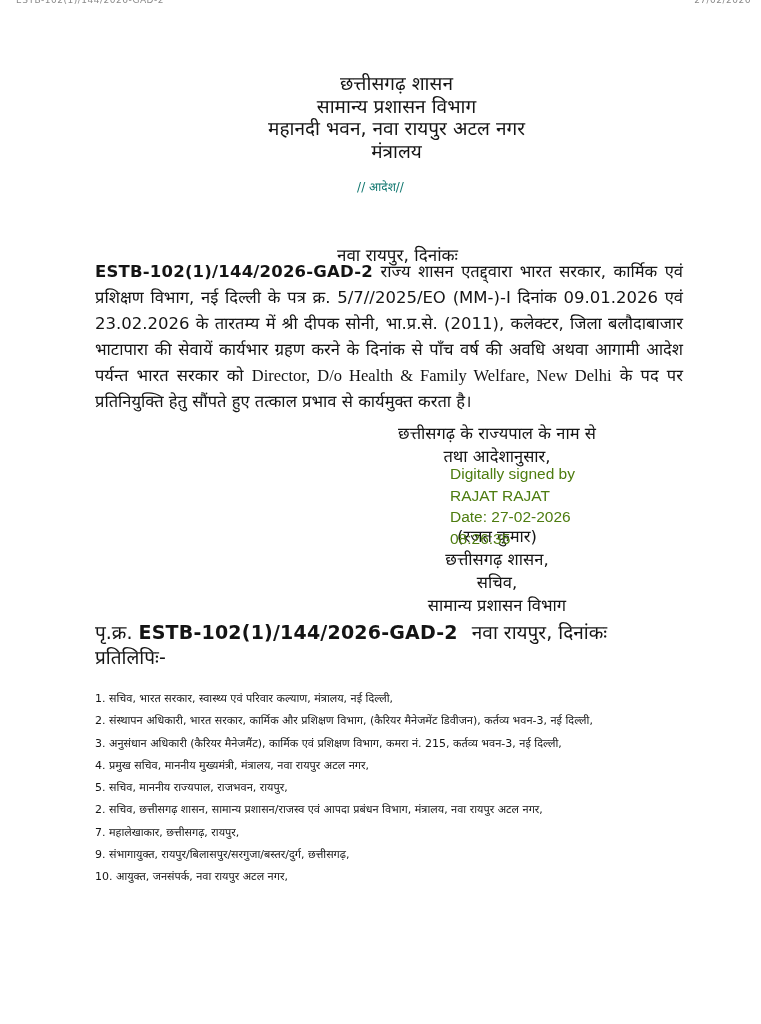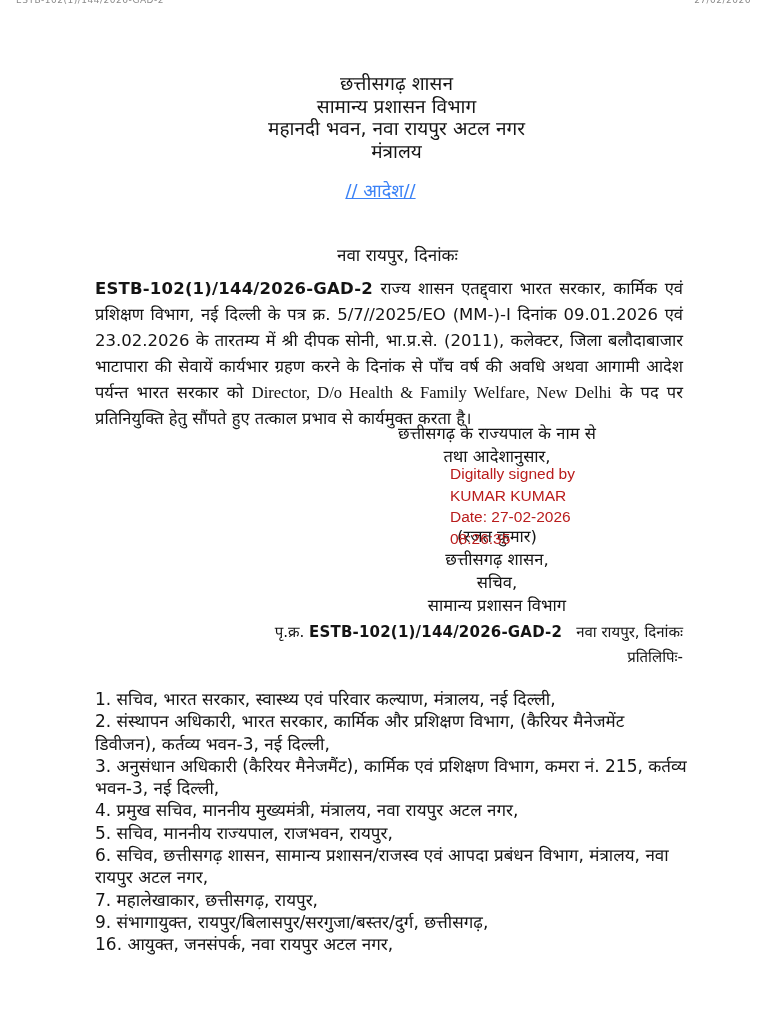--- a/index.html
+++ b/index.html
@@ -28,62 +28,62 @@
     position:absolute; top:72px; left:16px; width:100%;
     text-align:center;
     font-size:19px; line-height:22.5px;
     font-weight:500; color:#141414;
   }
   .letterhead .lh-line { white-space:nowrap; }
 
   .order-title {
     position:absolute; top:178px; left:0; width:100%;
     text-align:center;
-    font-size:18px; font-weight:500; color:#3b82f6;text-decoration:underline;
+    font-size:12px; font-weight:500; color:#0f766e;
   }
 
   .dateline {
     position:absolute; top:243px; left:0; width:100%;
     text-align:center;
     font-size:17px; color:#141414;
     transform:translateX(17px);
   }
 
   .body-para {
-    position:absolute; top:276px; left:95px; width:588px;
+    position:absolute; top:259px; left:95px; width:588px;
     font-size:16.5px; line-height:26px;
     text-align:justify; color:#141414;
   }
   .body-para .refno { font-weight:700; letter-spacing:0.2px; }
   .latin { font-family:"Liberation Serif","DejaVu Serif",serif; }
 
   .sign-block {
     position:absolute; top:422px; left:330px; width:334px;
     text-align:center;
     font-size:16.5px; line-height:23px; color:#141414;
   }
   .sign-name { margin-top:57px; }
   .digital-sig {
     position:absolute; top:41px; left:120px;
     text-align:left;
     font-family:"Liberation Sans","DejaVu Sans",sans-serif;
     font-size:15.5px; line-height:21.5px;
-    color:#b91c1c; white-space:nowrap;
+    color:#4d7c0f; white-space:nowrap;
   }
 
   .endorsement {
     position:absolute; top:620px; left:95px; width:588px;
-    font-size:15px; line-height:25px; color:#141414;text-align:right;
+    font-size:19px; line-height:25px; color:#141414;
   }
   .endorsement .refno { font-weight:700; letter-spacing:0.2px; }
   .endorsement .gap { display:inline-block; width:14px; }
 
   .copies {
     position:absolute; top:688px; left:95px; width:592px;
-    font-size:17px; line-height:22.3px;
+    font-size:11px; line-height:22.3px;
     color:#141414;
   }
   .copies .copy-item { text-align:left; }
 </style>
 </head>
 <body>
 
 <div class="page">
 
   <div class="corner left">ESTB-102(1)/144/2026-GAD-2</div>
@@ -100,40 +100,40 @@
 
   <div class="dateline">नवा रायपुर, दिनांकः</div>
 
   <p class="body-para"><span class="refno">ESTB-102(1)/144/2026-GAD-2</span><span> राज्य शासन एतद्द्वारा भारत सरकार, कार्मिक एवं प्रशिक्षण विभाग, नई दिल्ली के पत्र क्र. 5/7//2025/EO (MM-)-I दिनांक 09.01.2026 एवं 23.02.2026 के तारतम्य में श्री दीपक सोनी, भा.प्र.से. (2011), कलेक्टर, जिला बलौदाबाजार भाटापारा की सेवायें कार्यभार ग्रहण करने के दिनांक से पाँच वर्ष की अवधि अथवा आगामी आदेश पर्यन्त भारत सरकार को </span><span class="latin">Director, D/o Health &amp; Family Welfare, New Delhi</span><span> के पद पर प्रतिनियुक्ति हेतु सौंपते हुए तत्काल प्रभाव से कार्यमुक्त करता है।</span></p>
 
   <div class="sign-block">
     <div>छत्तीसगढ़ के राज्यपाल के नाम से</div>
     <div>तथा आदेशानुसार,</div>
     <div class="digital-sig">
       <div>Digitally signed by</div>
-      <div>KUMAR KUMAR</div>
+      <div>RAJAT RAJAT</div>
       <div>Date: 27-02-2026</div>
       <div>08:26:35</div>
     </div>
     <div class="sign-name">(रजत कुमार)</div>
     <div>छत्तीसगढ़ शासन,</div>
     <div>सचिव,</div>
     <div>सामान्य प्रशासन विभाग</div>
   </div>
 
   <div class="endorsement">
     <div><span>पृ.क्र.</span>&nbsp;<span class="refno">ESTB-102(1)/144/2026-GAD-2</span><span class="gap"></span><span>नवा रायपुर, दिनांकः</span></div>
     <div>प्रतिलिपिः-</div>
   </div>
 
   <div class="copies">
     <div class="copy-item">1. सचिव, भारत सरकार, स्वास्थ्य एवं परिवार कल्याण, मंत्रालय, नई दिल्ली,</div>
     <div class="copy-item">2. संस्थापन अधिकारी, भारत सरकार, कार्मिक और प्रशिक्षण विभाग, (कैरियर मैनेजमेंट डिवीजन), कर्तव्य भवन-3, नई दिल्ली,</div>
     <div class="copy-item">3. अनुसंधान अधिकारी (कैरियर मैनेजमैंट), कार्मिक एवं प्रशिक्षण विभाग, कमरा नं. 215, कर्तव्य भवन-3, नई दिल्ली,</div>
     <div class="copy-item">4. प्रमुख सचिव, माननीय मुख्यमंत्री, मंत्रालय, नवा रायपुर अटल नगर,</div>
     <div class="copy-item">5. सचिव, माननीय राज्यपाल, राजभवन, रायपुर,</div>
-    <div class="copy-item">6. सचिव, छत्तीसगढ़ शासन, सामान्य प्रशासन/राजस्व एवं आपदा प्रबंधन विभाग, मंत्रालय, नवा रायपुर अटल नगर,</div>
+    <div class="copy-item">2. सचिव, छत्तीसगढ़ शासन, सामान्य प्रशासन/राजस्व एवं आपदा प्रबंधन विभाग, मंत्रालय, नवा रायपुर अटल नगर,</div>
     <div class="copy-item">7. महालेखाकार, छत्तीसगढ़, रायपुर,</div>
     <div class="copy-item">9. संभागायुक्त, रायपुर/बिलासपुर/सरगुजा/बस्तर/दुर्ग, छत्तीसगढ़,</div>
-    <div class="copy-item">16. आयुक्त, जनसंपर्क, नवा रायपुर अटल नगर,</div>
+    <div class="copy-item">10. आयुक्त, जनसंपर्क, नवा रायपुर अटल नगर,</div>
   </div>
 
 </div>
 
 </body></html>

